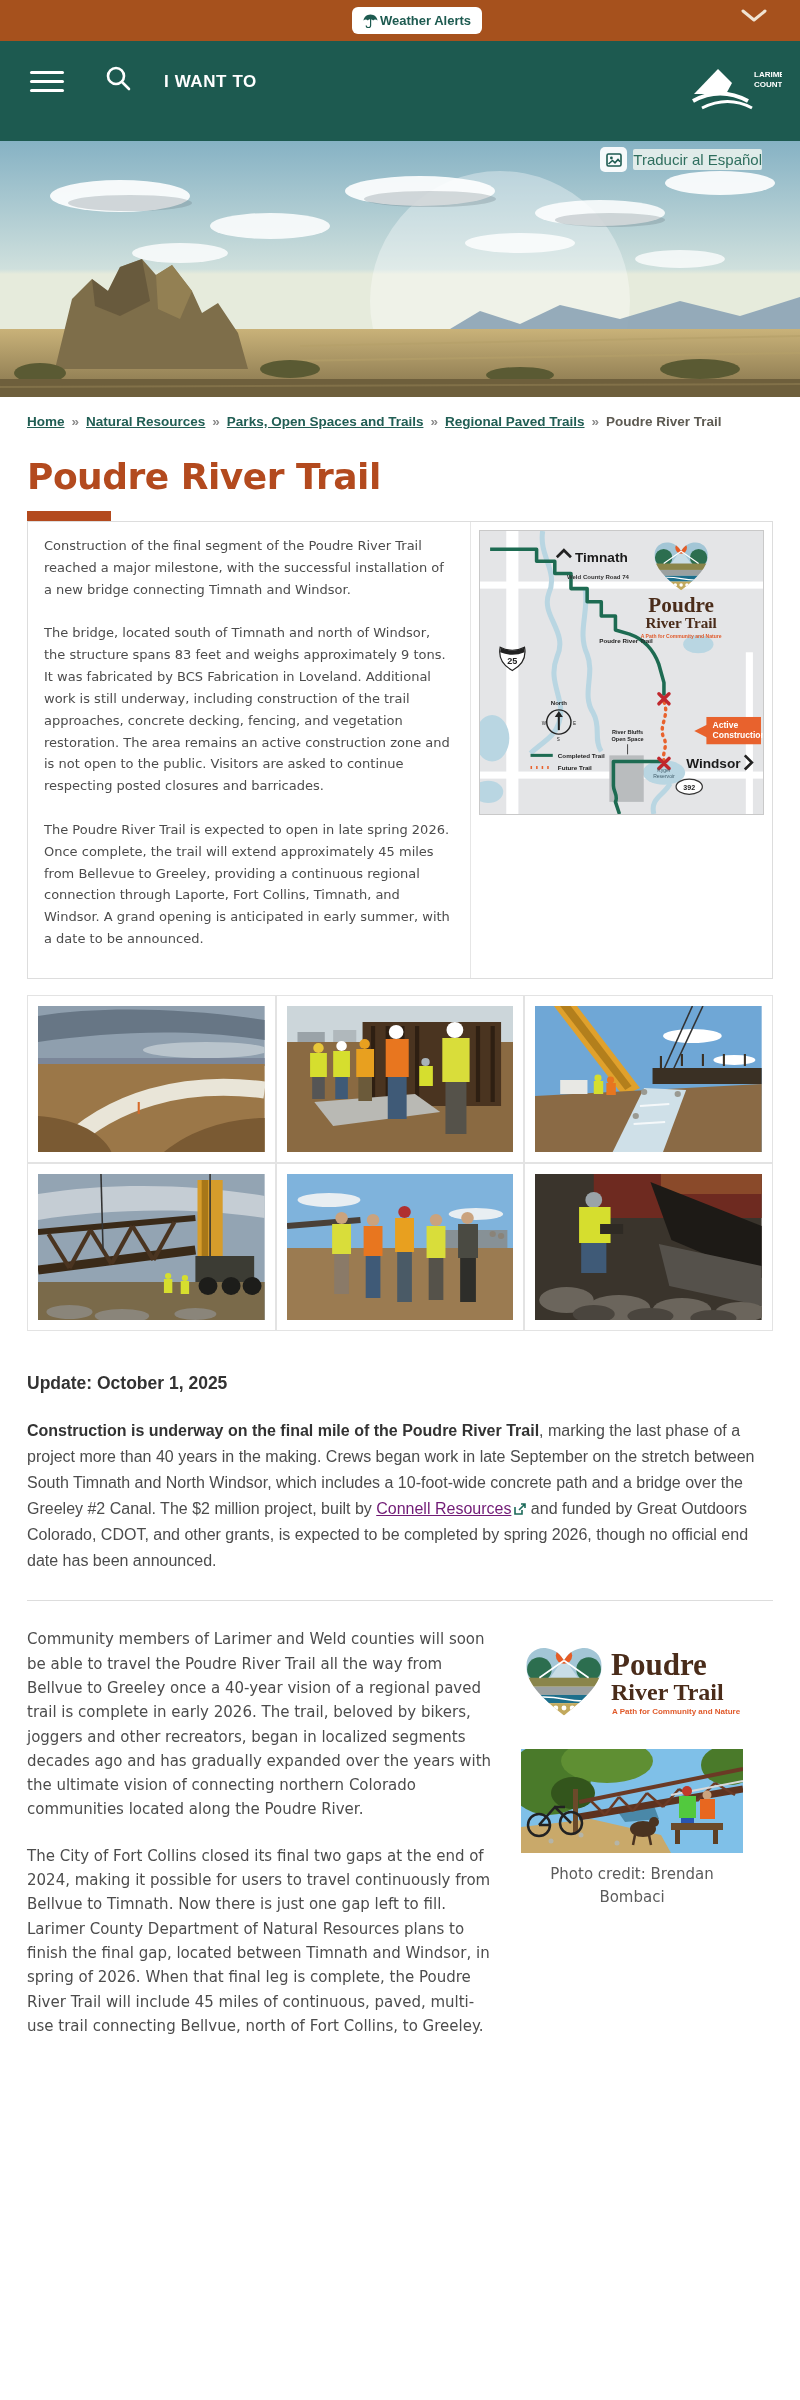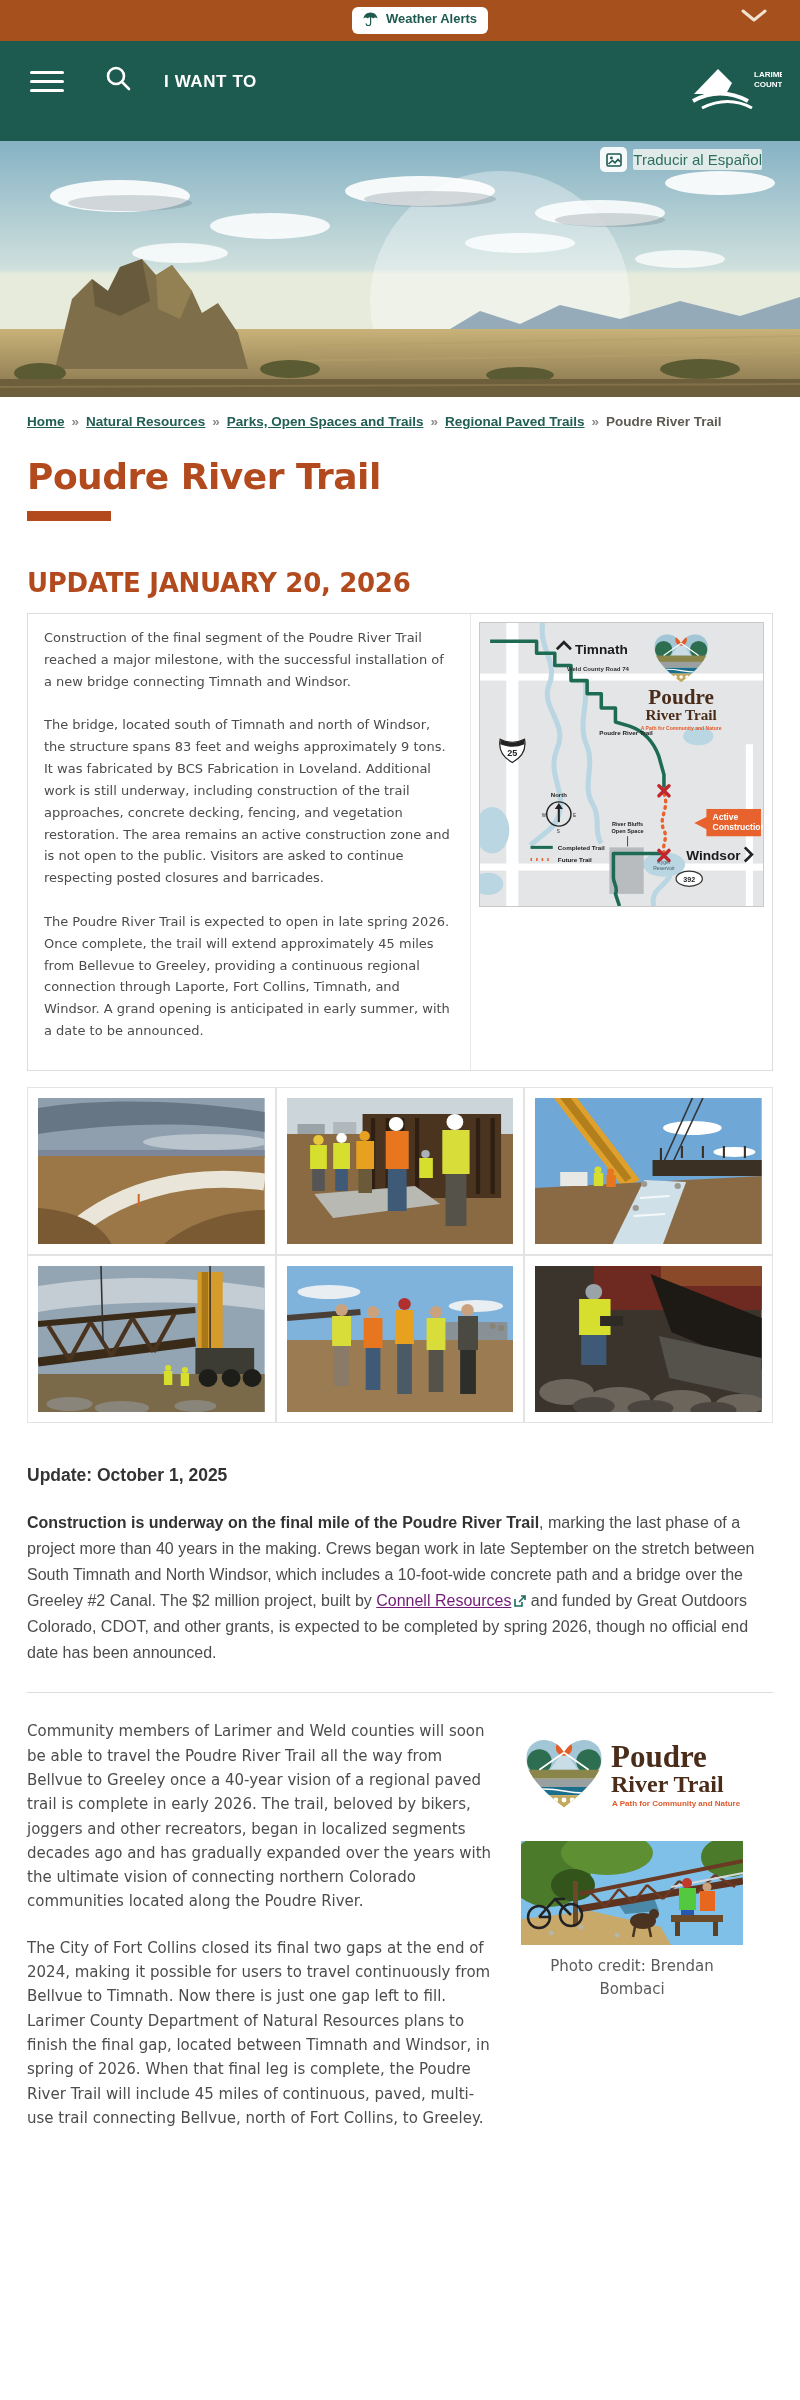--- a/index.html
+++ b/index.html
@@ -1,22 +1,22 @@
 <!DOCTYPE html>
 <html><head>
 <meta charset="utf-8">
 <style>
   html,body{margin:0;padding:0;background:#fff;}
   body{width:800px;font-family:"Liberation Sans",sans-serif;color:#4c4c4c;}
   .page{width:800px;overflow:hidden;}
 
   
   .topbar{height:41px;background:#a6511d;position:relative;}
-  .weather-pill{position:absolute;left:352px;top:7px;height:27px;display:flex;align-items:flex-end;gap:8px;
-    background:#fff;border:none;border-radius:6px;padding:8px 11px;cursor:pointer;
+  .weather-pill{position:absolute;left:352px;top:7px;height:27px;display:flex;align-items:center;gap:2px;
+    background:#fff;border:none;border-radius:6px;padding:0 11px;cursor:pointer;
     font-family:"Liberation Sans",sans-serif;font-weight:bold;font-size:13px;color:#1d5a50;}
   .topbar-chevron{position:absolute;right:33px;top:9px;cursor:pointer;}
 
   
   .site-header{height:100px;background:#1d5a50;position:relative;}
   .hamburger{position:absolute;left:30px;top:29px;width:34px;height:22px;background:none;border:none;cursor:pointer;padding:0;}
   .hamburger span{display:block;height:3px;background:#fff;border-radius:2px;margin-bottom:6px;}
   .search-btn{position:absolute;left:105px;top:24px;background:none;border:none;cursor:pointer;padding:0;}
   .iwantto{position:absolute;left:158px;top:30px;background:none;border:none;cursor:pointer;
     color:#fff;font-family:"Liberation Sans",sans-serif;font-weight:bold;font-size:17px;letter-spacing:.6px;}
@@ -211,21 +211,20 @@
 
   <div class="content">
 
     <nav class="breadcrumb">
       <a>Home</a><span class="sep">»</span><a>Natural Resources</a><span class="sep">»</span><a>Parks, Open Spaces and Trails</a><span class="sep">»</span><a>Regional Paved Trails</a><span class="sep">»</span><span class="current">Poudre River Trail</span>
     </nav>
 
     <h1 class="page-title">Poudre River Trail</h1>
     <div class="title-bar"></div>
 
-    <h2 class="jan-heading">UPDATE JANUARY 20, 2026</h2>
     <div class="update-box">
       <div class="txt">
         <p>Construction of the final segment of the Poudre River Trail reached a major milestone, with the successful installation of a new bridge connecting Timnath and Windsor.</p>
         <p>The bridge, located south of Timnath and north of Windsor, the structure spans 83 feet and weighs approximately 9 tons. It was fabricated by BCS Fabrication in Loveland. Additional work is still underway, including construction of the trail approaches, concrete decking, fencing, and vegetation restoration. The area remains an active construction zone and is not open to the public. Visitors are asked to continue respecting posted closures and barricades.</p>
         <p>The Poudre River Trail is expected to open in late spring 2026. Once complete, the trail will extend approximately 45 miles from Bellevue to Greeley, providing a continuous regional connection through Laporte, Fort Collins, Timnath, and Windsor. A grand opening is anticipated in early summer, with a date to be announced.</p>
       </div>
       <div class="map-col">
 
         <svg viewBox="0 0 280 280">
           <rect width="280" height="280" fill="#e4e5e7"></rect>

